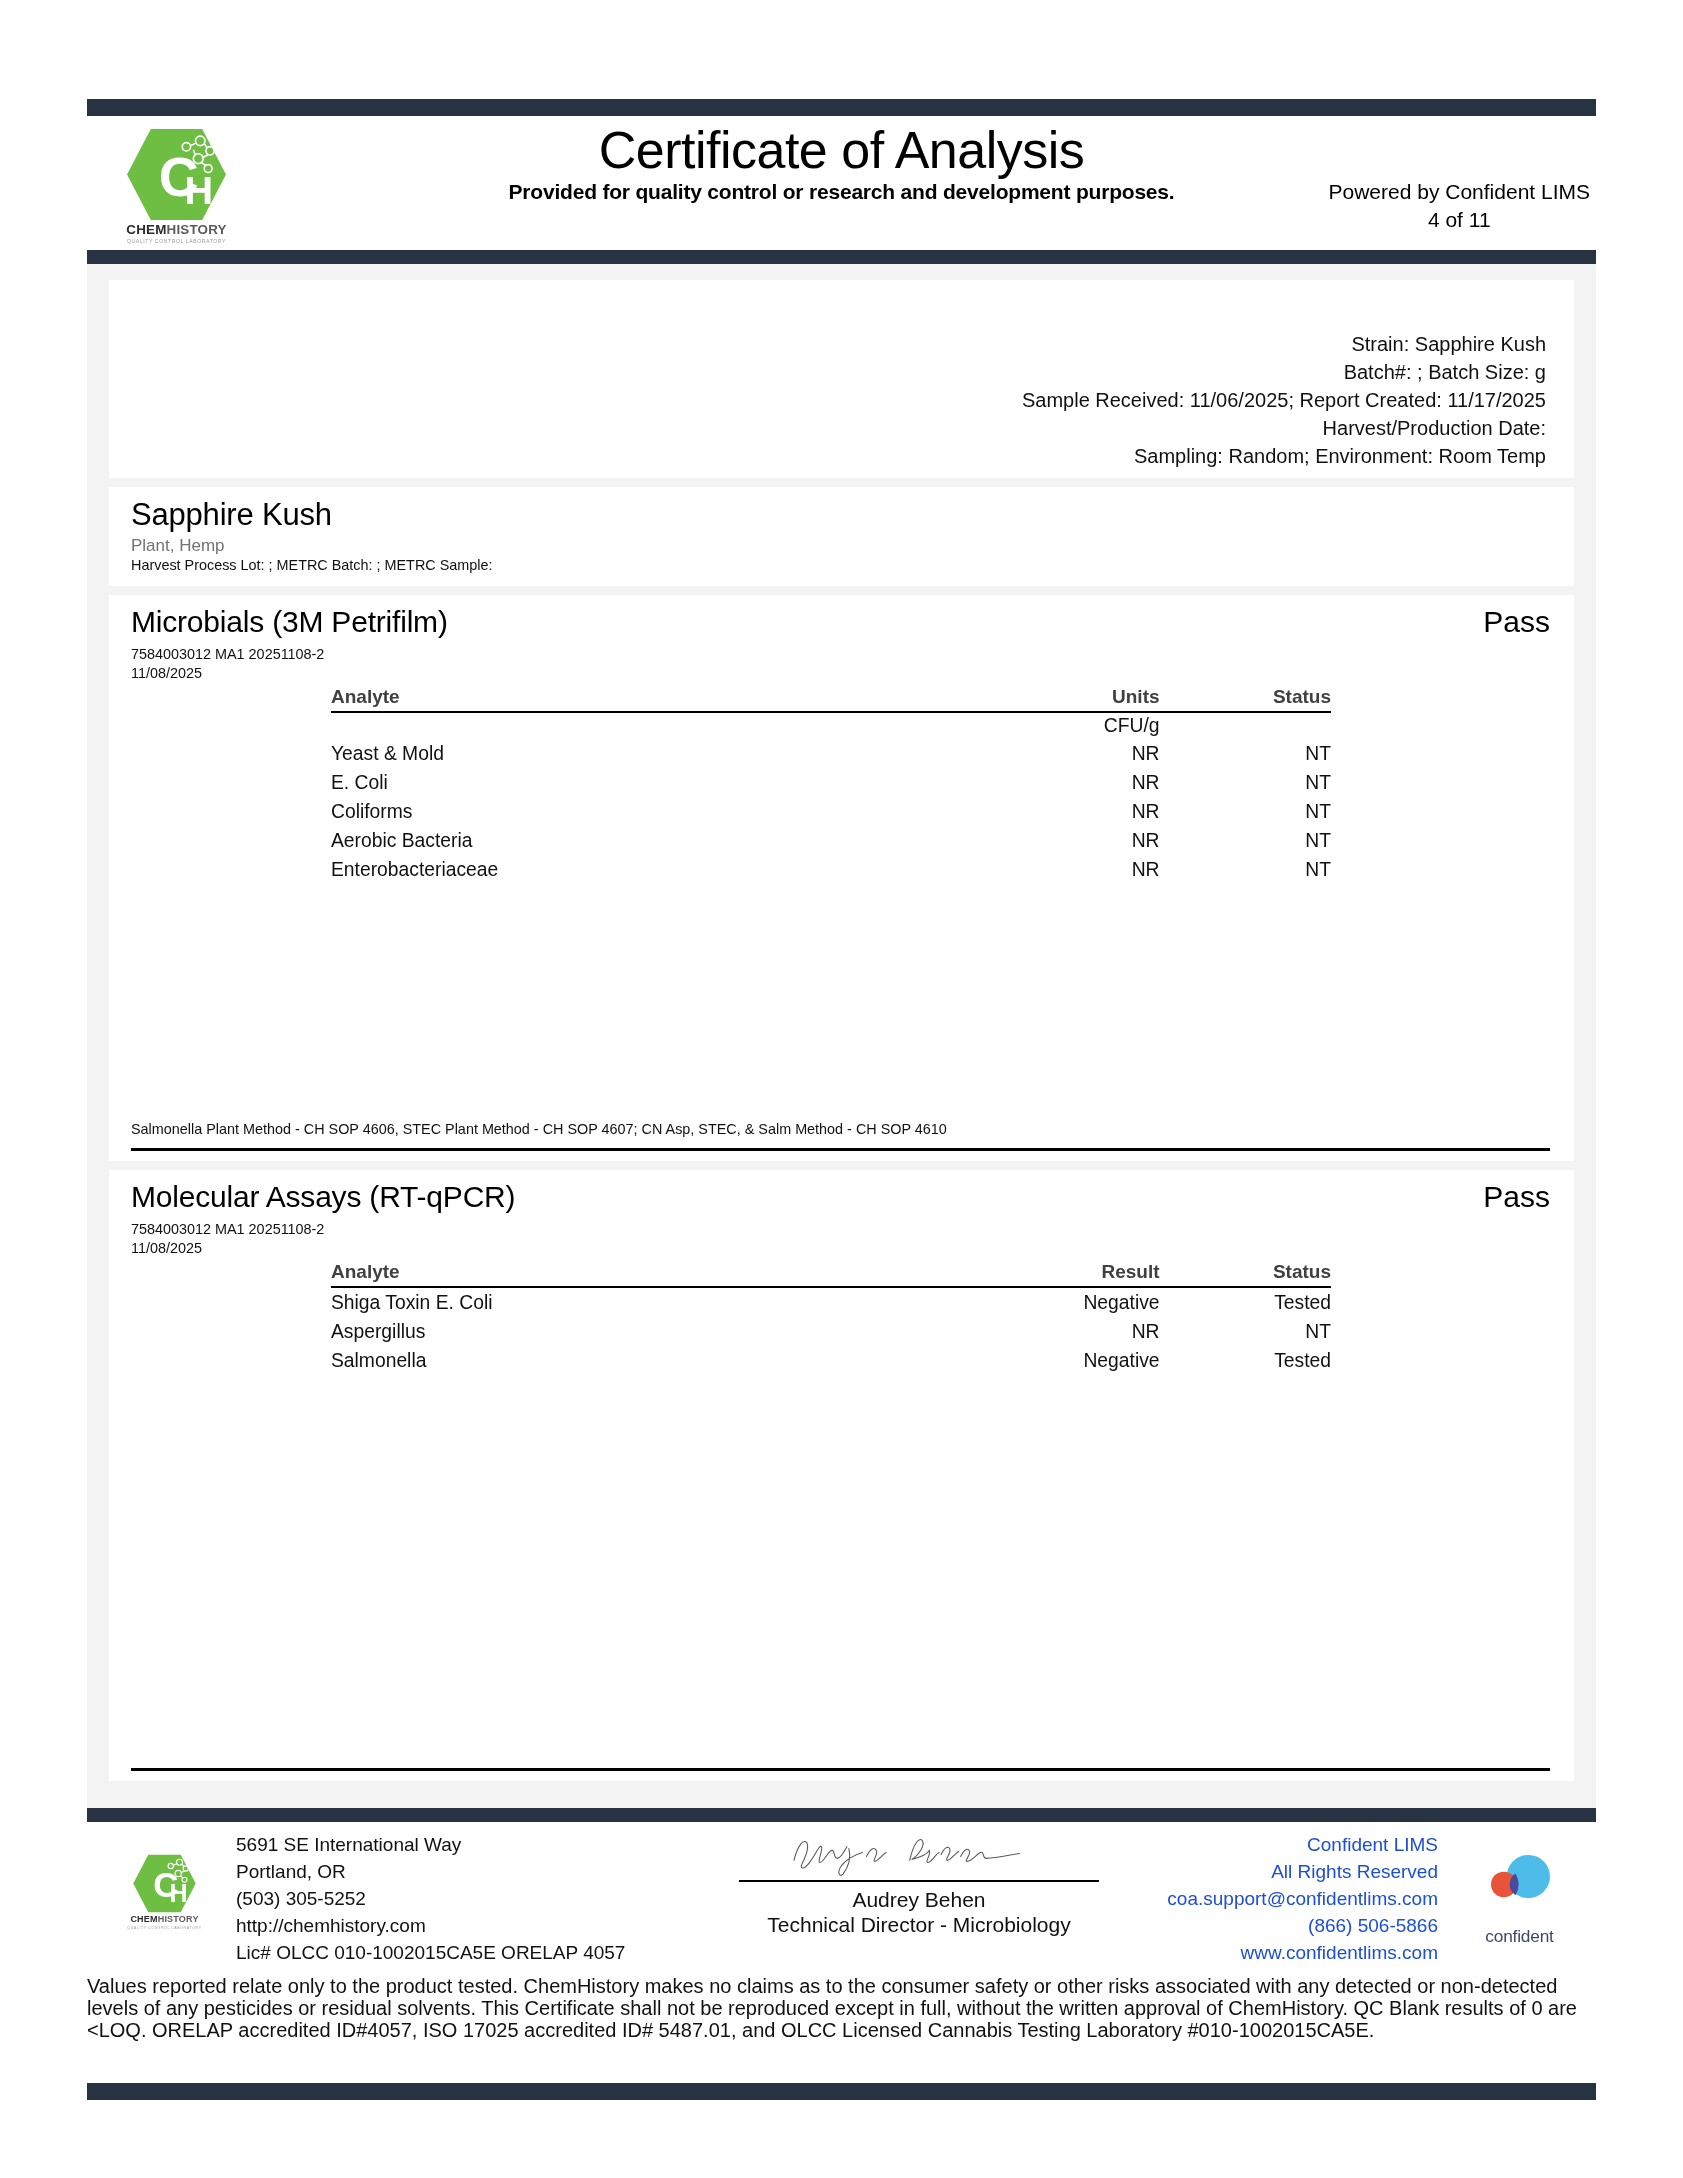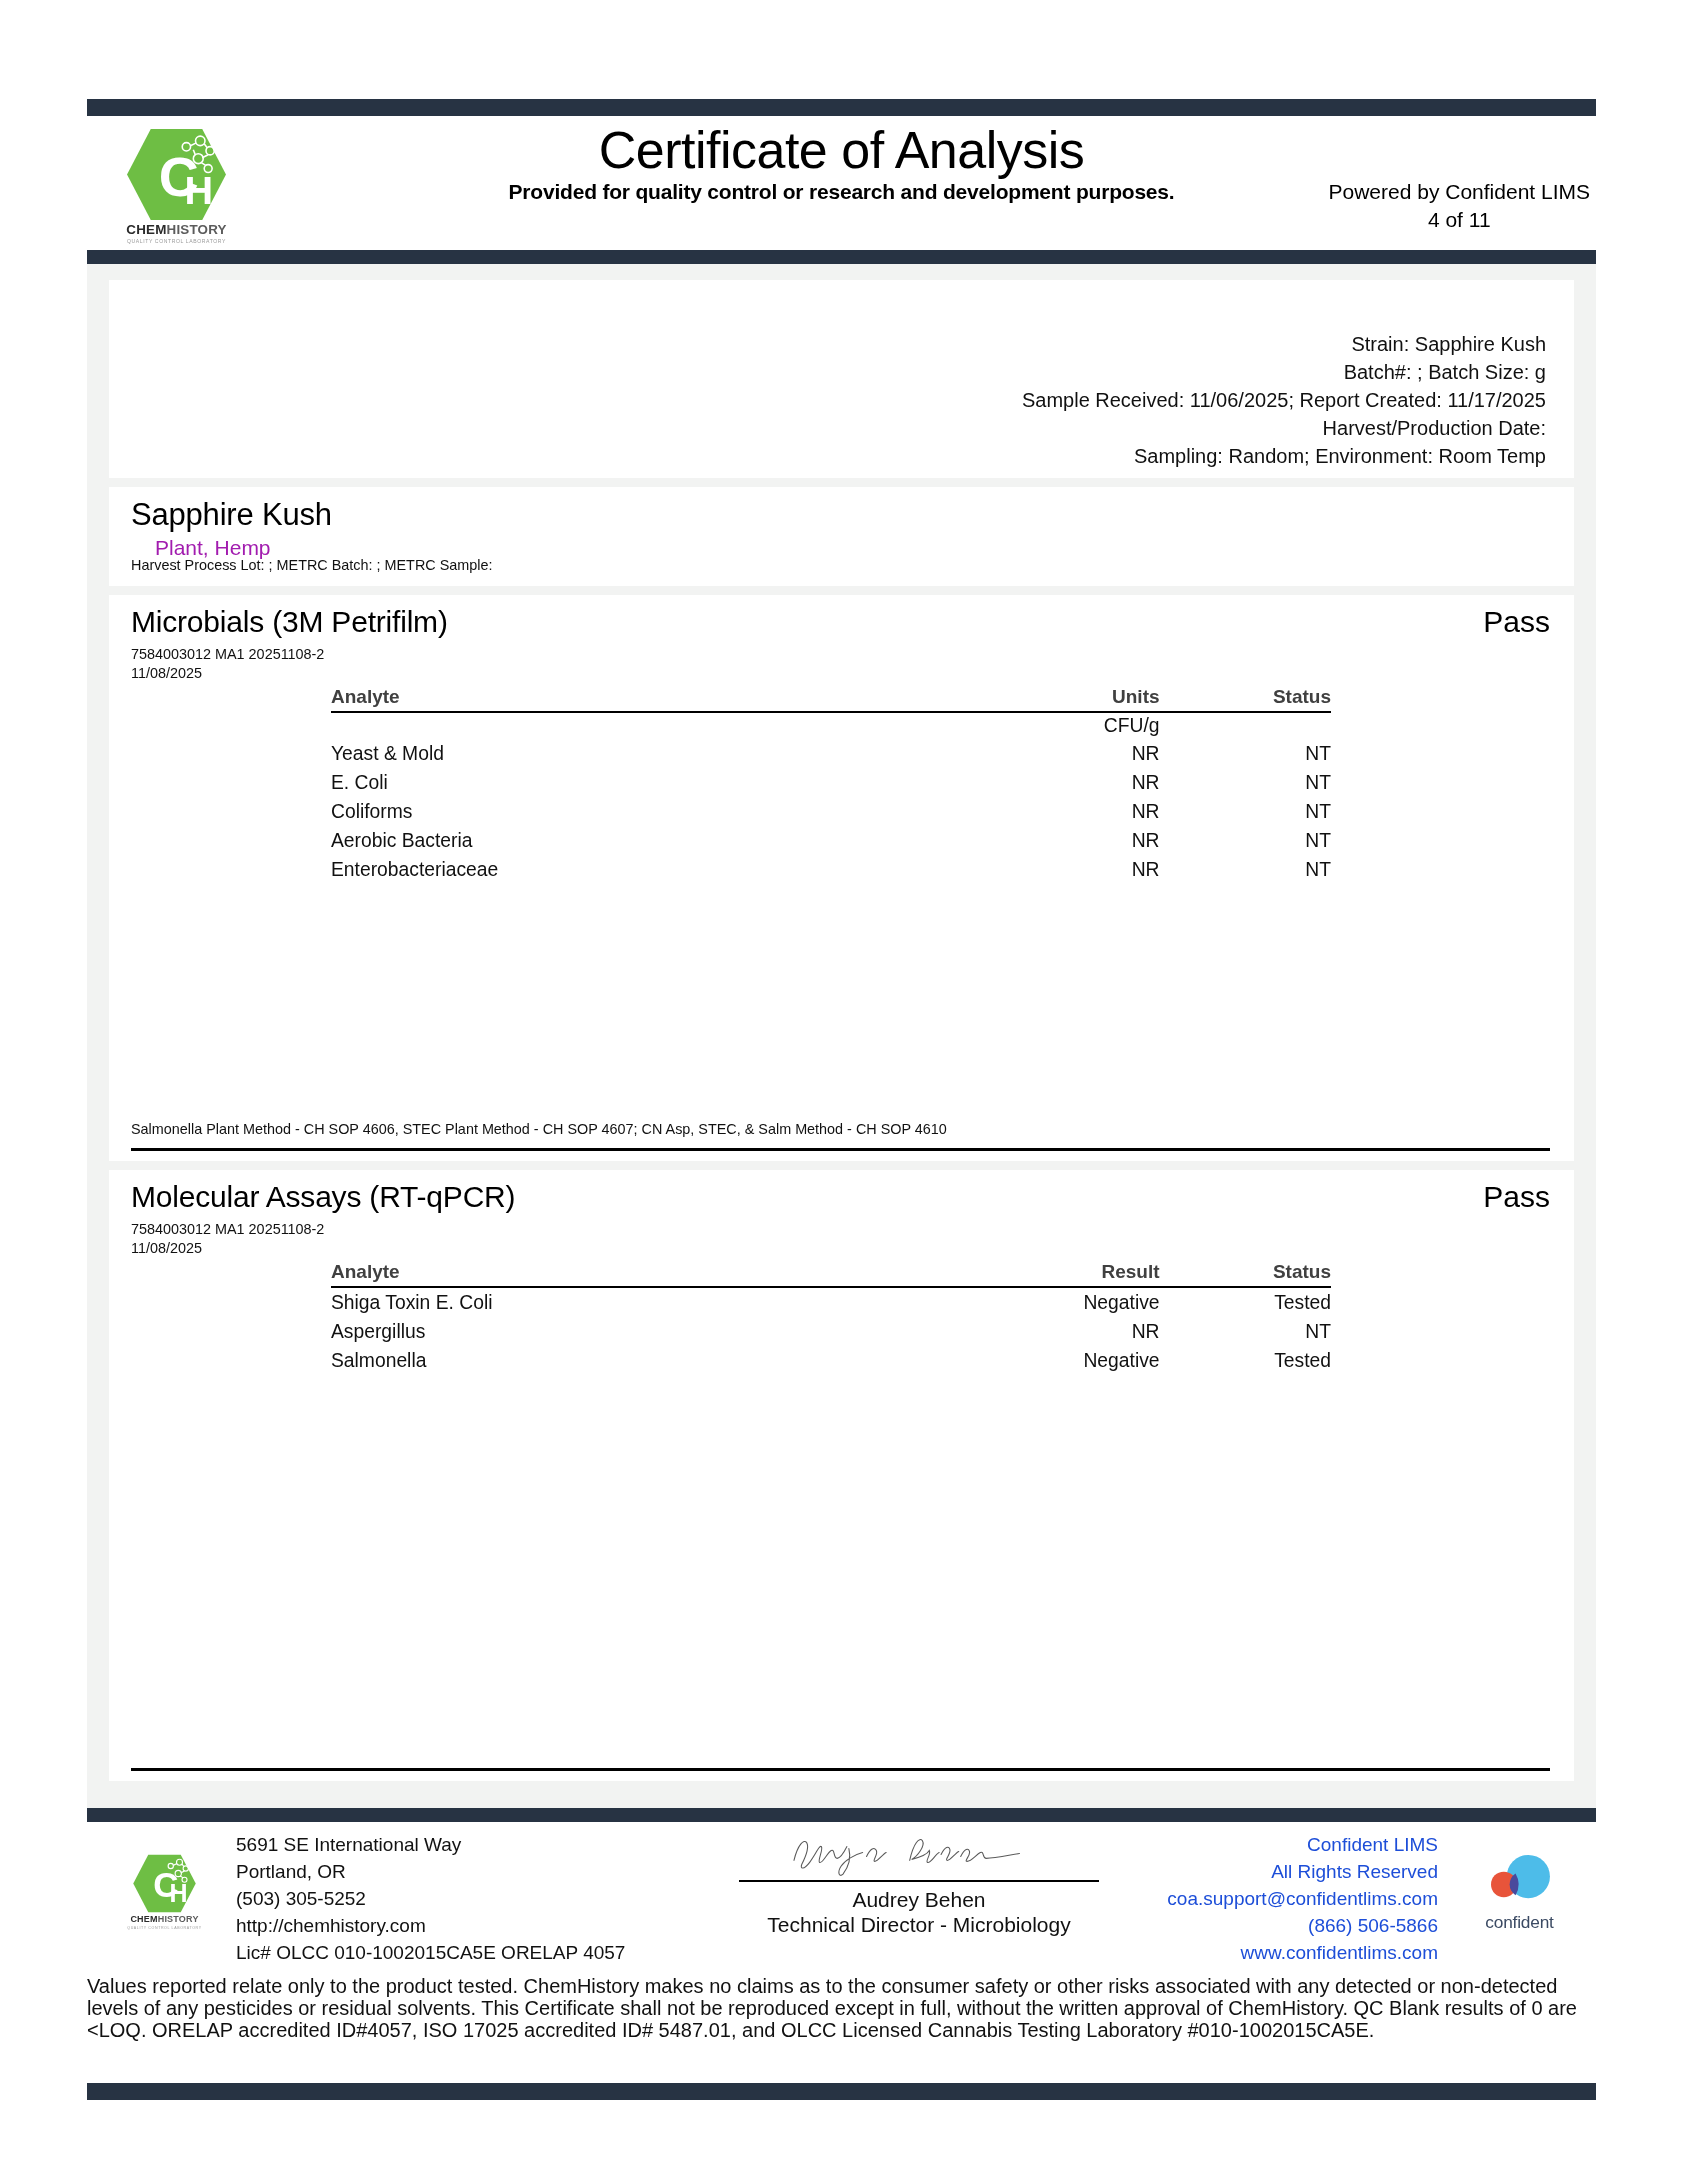--- a/index.html
+++ b/index.html
@@ -76,21 +76,21 @@
 
   .meta-lines{
     position:absolute;right:28px;top:50px;text-align:right;
     font-size:20px;line-height:28px;color:#111;
   }
 
   .sample-name{
     position:absolute;left:22px;top:10px;font-size:31px;color:#000;letter-spacing:-0.2px;
   }
   .sample-type{
-    position:absolute;left:22px;top:49px;font-size:21px;color:#a21caf;margin-left:24px;
+    position:absolute;left:22px;top:49px;font-size:17px;color:#737373;
   }
   .sample-lot{
     position:absolute;left:22px;top:70px;font-size:14.4px;color:#111;
   }
 
   
   .sec-title{
     position:absolute;left:22px;top:10px;font-size:30px;color:#000;letter-spacing:-0.2px;
   }
   .sec-id{
@@ -136,21 +136,21 @@
   .sig-block{position:absolute;left:634px;top:0px;width:396px;text-align:center;}
   .sig-svg{display:block;margin:0 auto;}
   .sig-rule{height:2.4px;background:#000;margin:2px 18px 0 18px;}
   .sig-name{font-size:21px;color:#111;margin-top:6px;}
   .sig-role{font-size:21px;color:#111;margin-top:1px;}
   .f-right{
     position:absolute;right:158px;top:4px;text-align:right;
     font-size:19px;line-height:27px;color:#1d4ed8;
   }
   .conf-logo{position:absolute;right:12px;top:24px;width:129px;text-align:center;}
-  .conf-word{font-size:17.3px;color:#3b4a63;margin-top:2px;letter-spacing:-0.2px;}
+  .conf-word{font-size:17.3px;color:#3b4a63;margin-top:16px;letter-spacing:-0.2px;}
 
   .disclaimer{
     position:absolute;left:87px;right:87px;top:1975px;
     font-size:20px;line-height:22px;color:#111;
   }
 </style>
 </head>
 <body>
 
 <div class="page">

